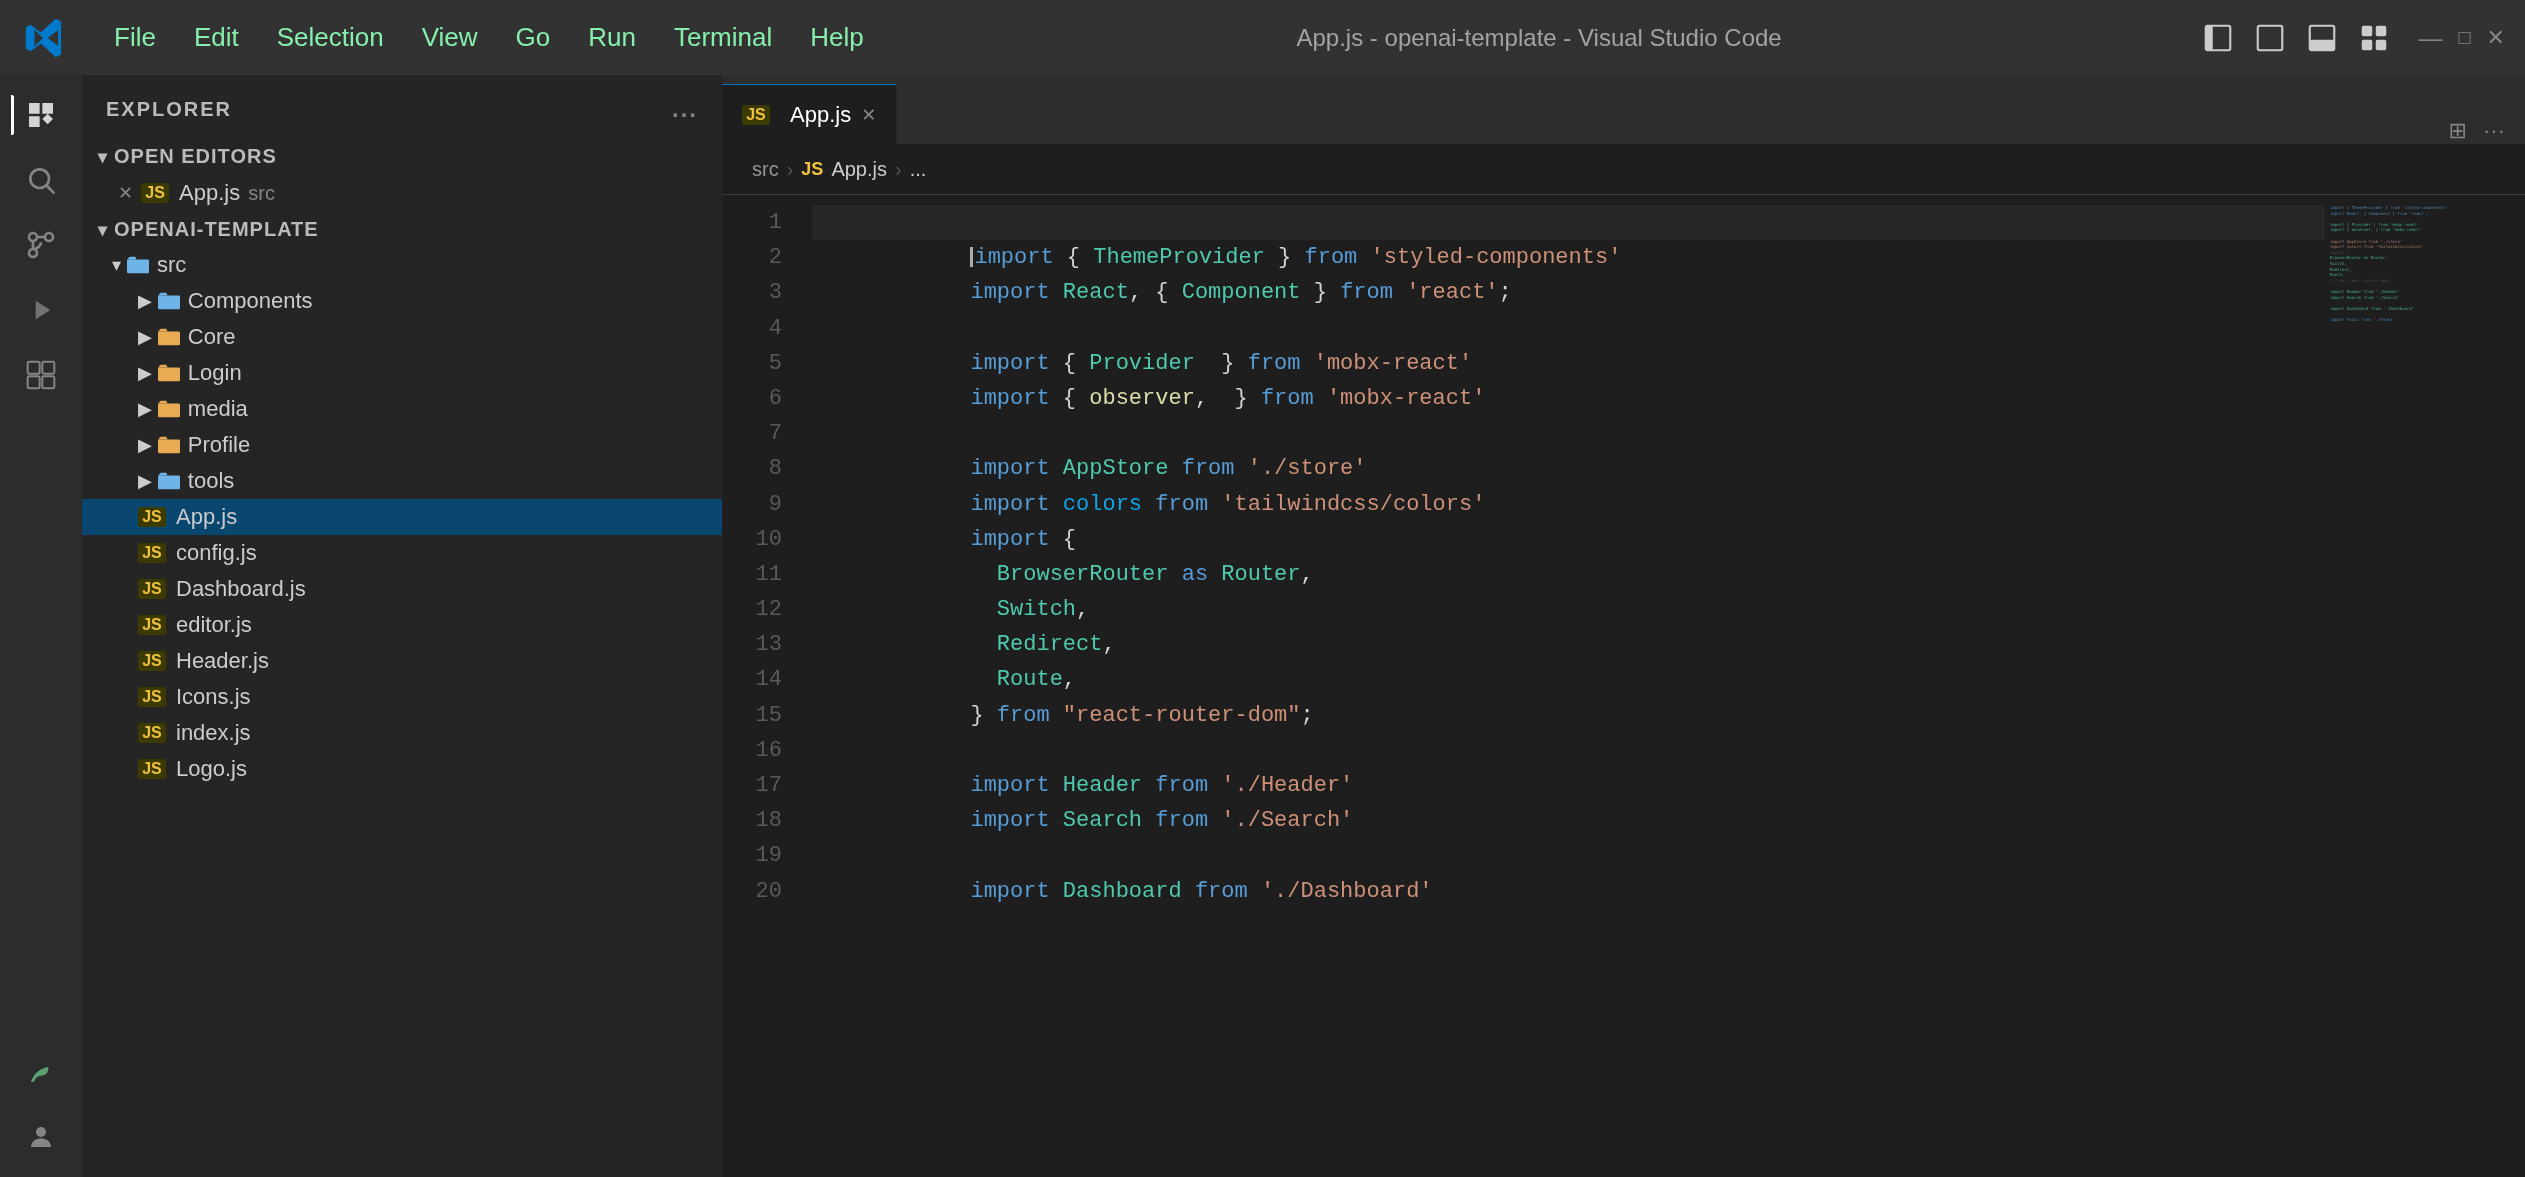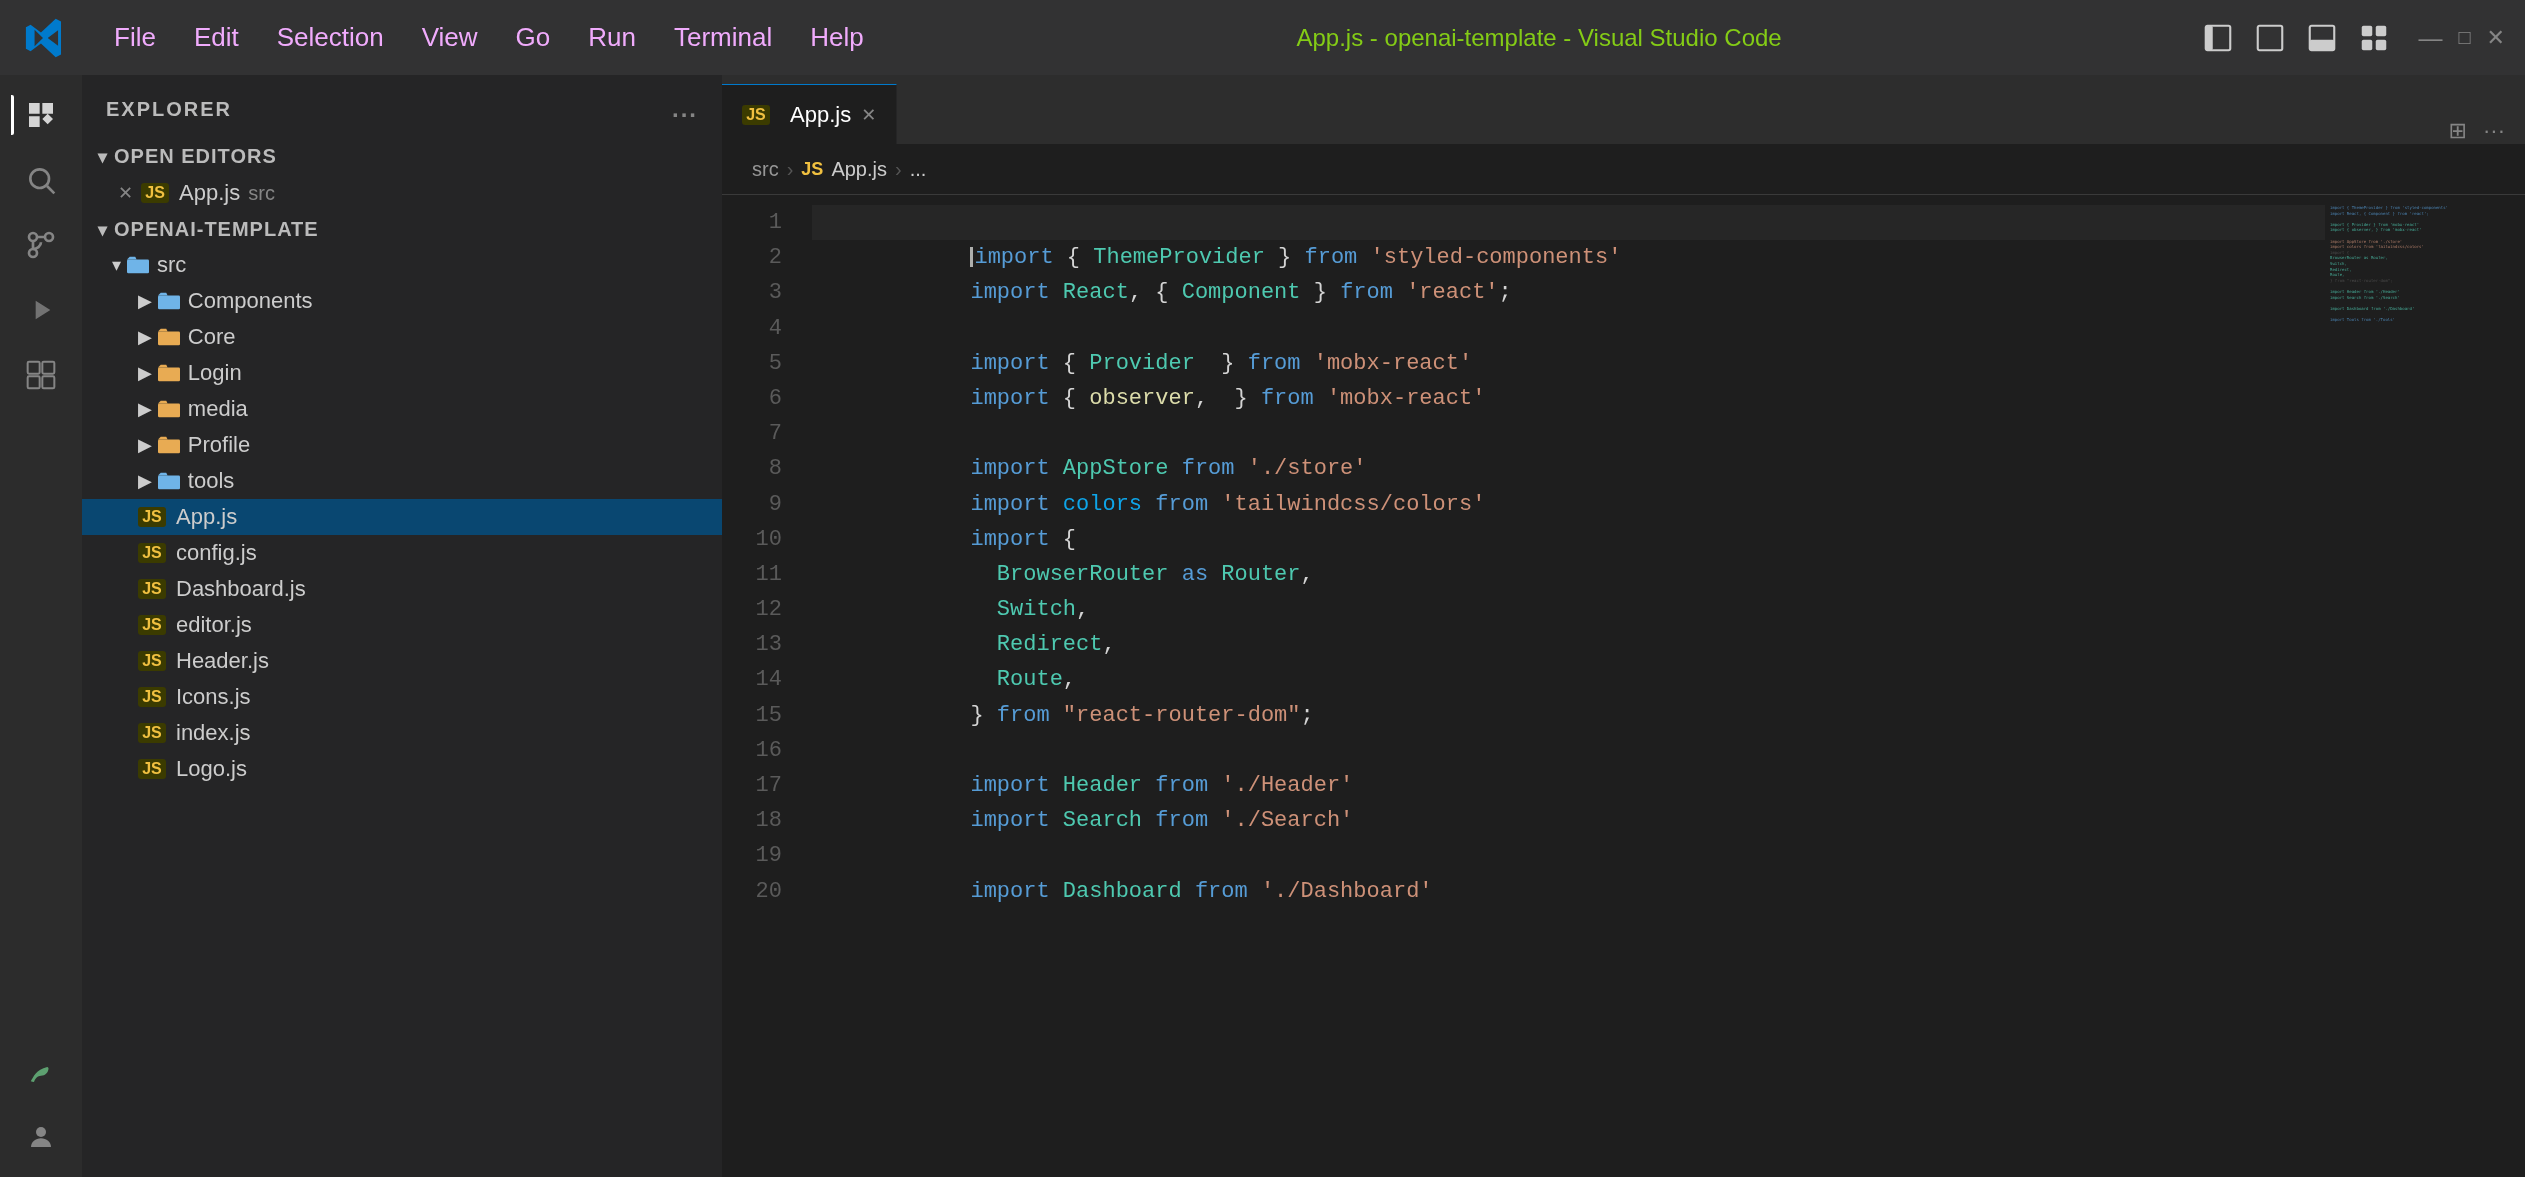--- a/index.html
+++ b/index.html
@@ -34,29 +34,29 @@
       height: 50px;
       display: flex;
       align-items: center;
       justify-content: center;
     }
     .menu-items {
       display: flex;
       gap: 10px;
     }
     .menu-item {
-      color: #f0abfc;
+      color: #86efac;
       font-size: 26px;
       padding: 8px 14px;
       cursor: pointer;
       border-radius: 4px;
     }
     .title-bar-center {
       font-size: 24px;
-      color: #84cc16;
+      color: #a3a3a3;
     }
     .title-bar-right {
       display: flex;
       align-items: center;
       gap: 16px;
     }
     .title-btn {
       width: 36px;
       height: 36px;
       display: flex;

